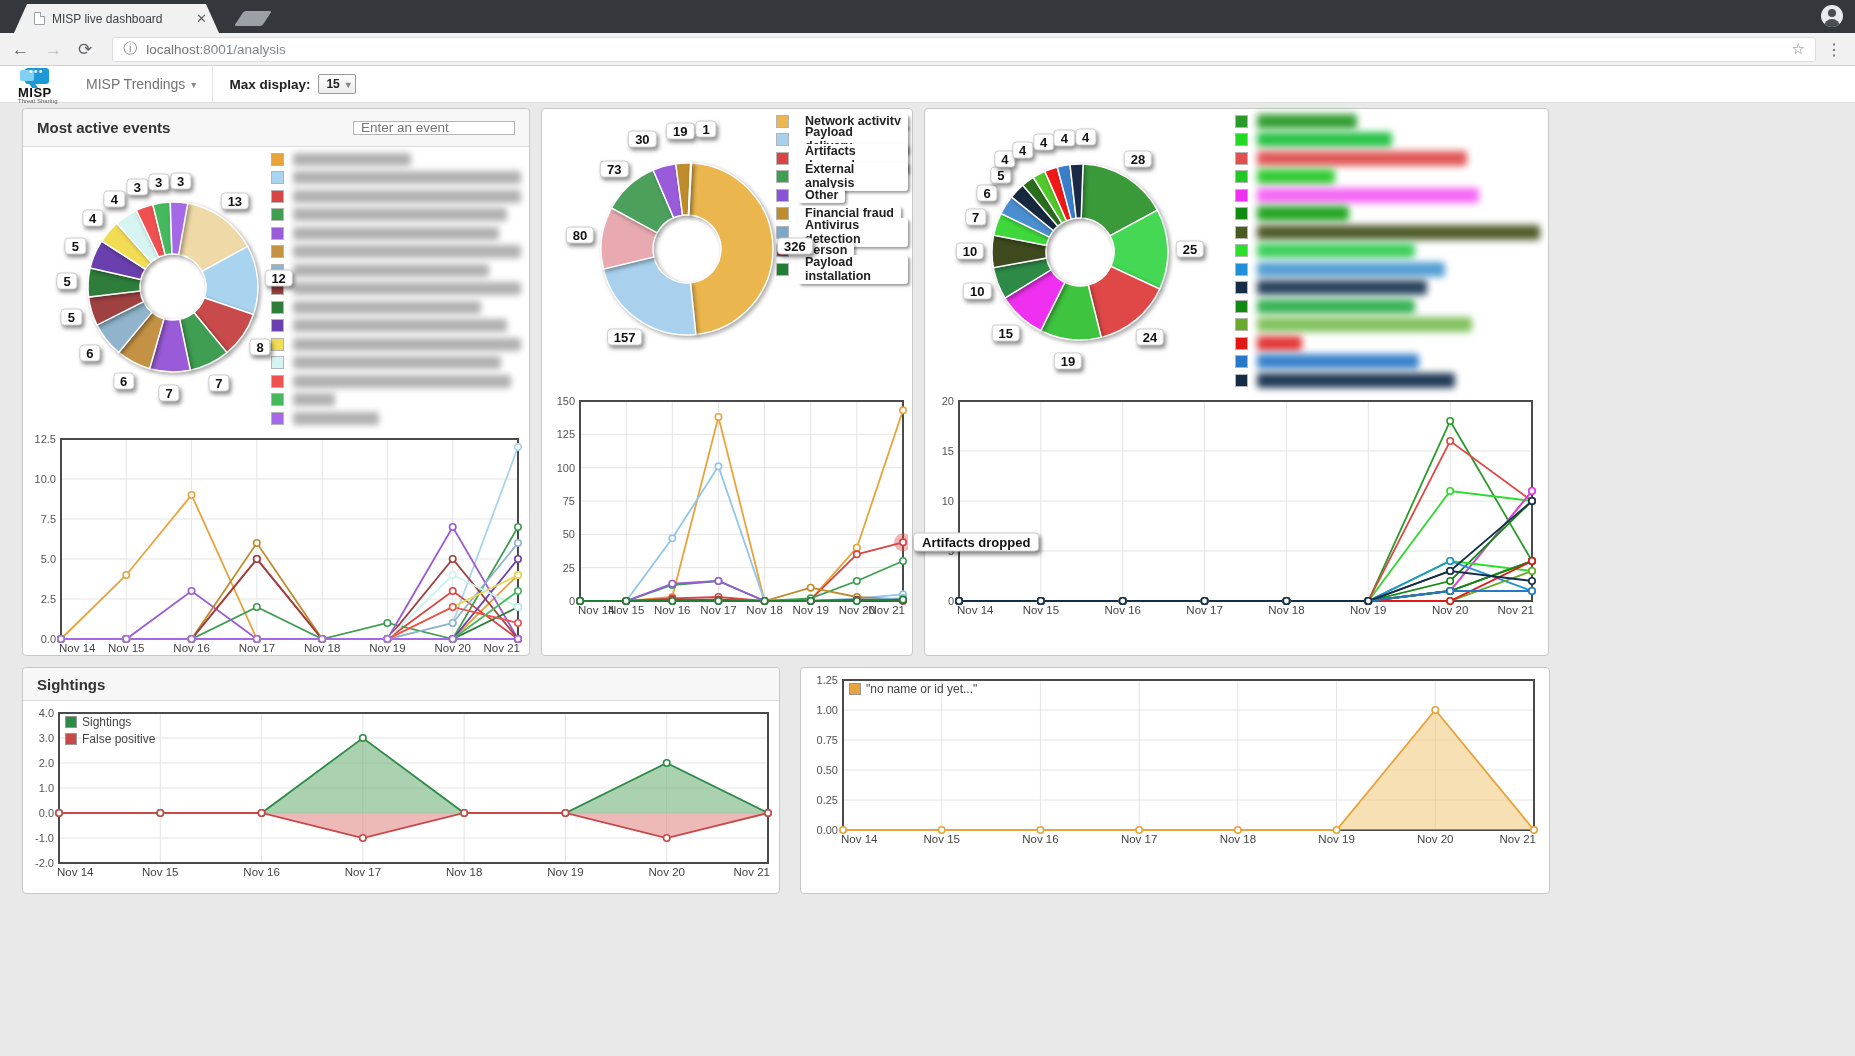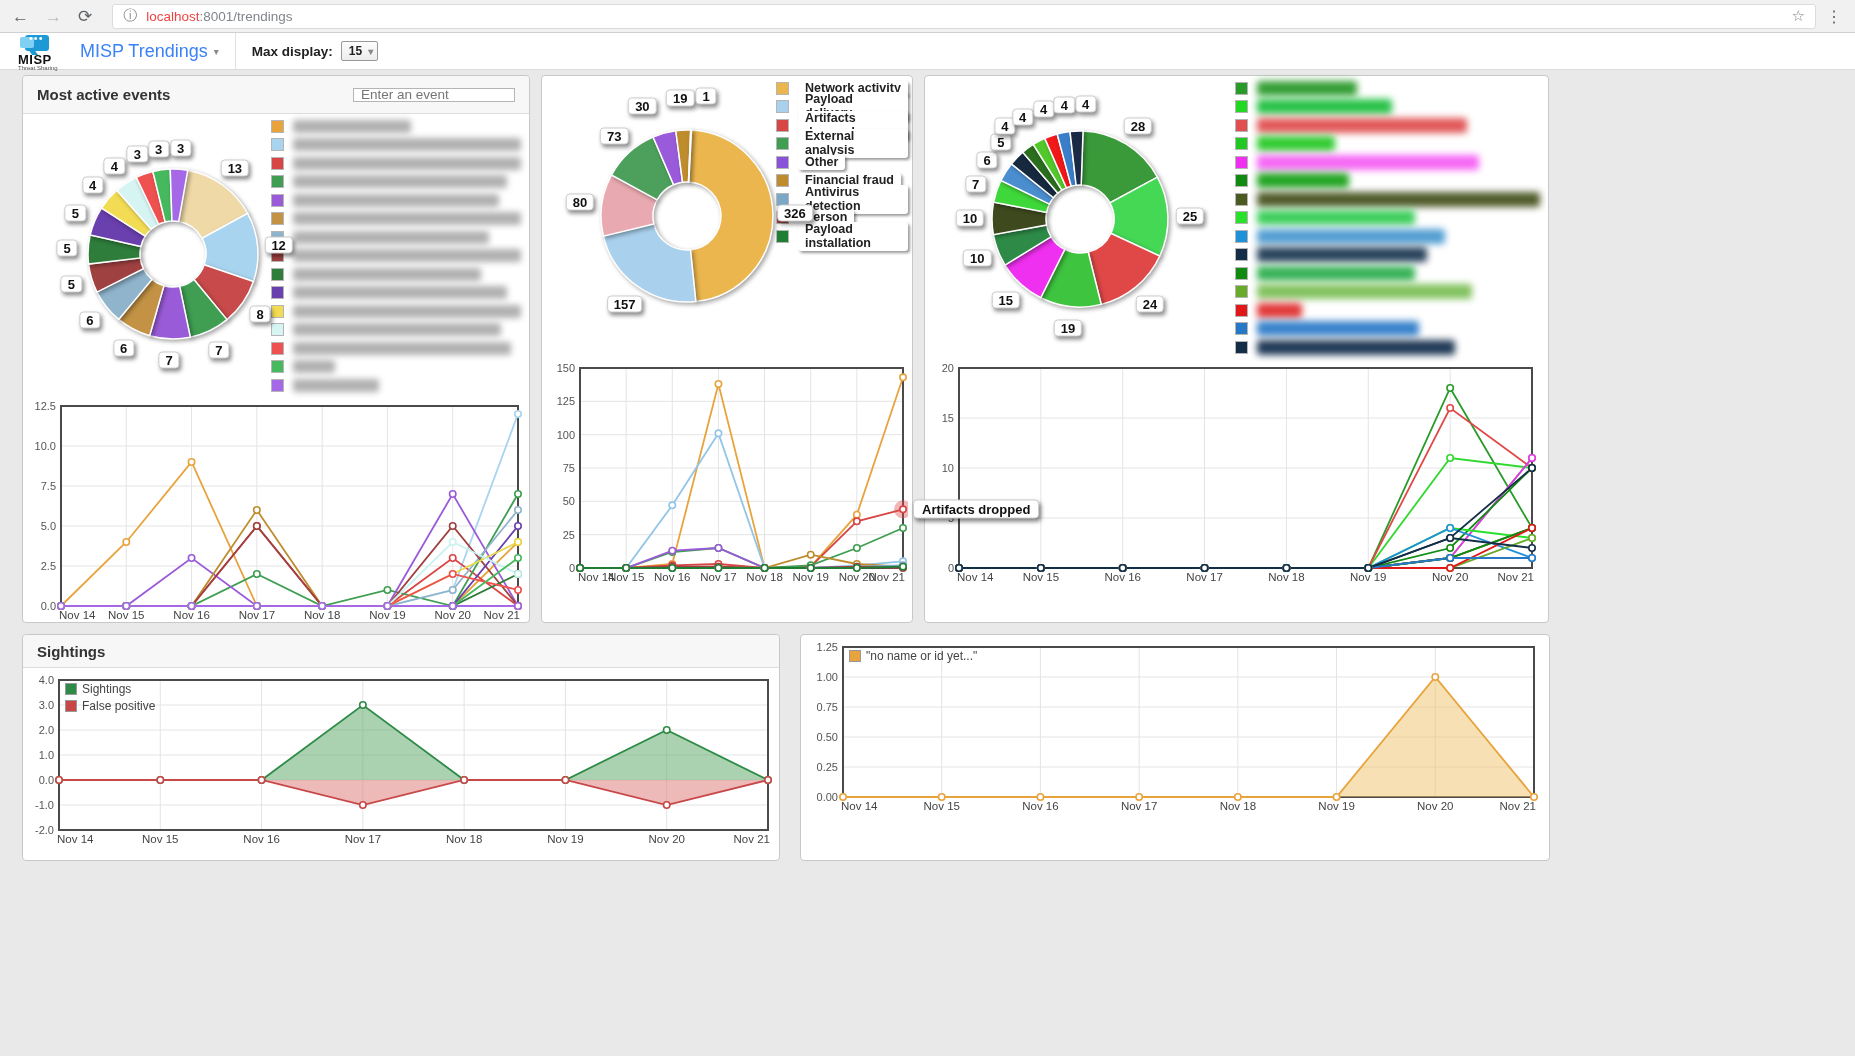--- a/index.html
+++ b/index.html
@@ -19,37 +19,37 @@
   .chrome-avatar { position:absolute; right:12px; top:5px; width:22px; height:22px; border-radius:50%; background:#e8eaed; overflow:hidden; }
   .chrome-avatar::before { content:''; position:absolute; top:4px; left:7px; width:8px; height:8px; border-radius:50%; background:#4a4d51; }
   .chrome-avatar::after { content:''; position:absolute; top:14px; left:3px; width:16px; height:10px; border-radius:8px 8px 0 0; background:#4a4d51; }
 
   .urlbar { height:33px; background:#f1f1f1; border-bottom:1px solid #d0d0d0; display:flex; align-items:center; padding:0 12px; }
   .nav-ic { font-size:17px; color:#5f6368; margin-right:16px; line-height:1; }
   .nav-ic.disabled { color:#b8bcc0; }
   .urlfield { flex:1; height:25px; background:#fff; border:1px solid #dadce0; border-radius:3px;
               display:flex; align-items:center; padding:0 10px; margin:0 10px 0 4px; font-size:13.5px; }
   .info-ic { color:#80868b; font-size:14px; margin-right:9px; }
-  .url-host { color:#ef4444; }
+  .url-host { color:#737373; }
   .url-path { color:#80868b; }
   .star-ic { margin-left:auto; color:#80868b; font-size:15px; }
   .menu-ic { color:#5f6368; font-size:16px; letter-spacing:1px; }
 
   
   .appheader { height:37px; background:#fff; border-bottom:1px solid #dcdcdc; display:flex; align-items:stretch; }
   .hsec { display:flex; align-items:center; padding:0 16px; }
   .hsec + .hsec { border-left:1px solid #e2e2e2;align-items:center; }
   .logo { width:52px; position:relative; height:37px; flex:none; }
   .logo-bubble { position:absolute; left:9px; top:2px; width:24px; height:16px; background:#1d9ad6; border-radius:3px; }
   .logo-bubble::before { content:''; position:absolute; left:-5px; top:2px; width:14px; height:11px; background:#7fd0f2; border-radius:2px; }
   .logo-bubble::after { content:'\2022\2022\2022'; position:absolute; left:4px; top:-3px; color:#fff; font-size:11px; letter-spacing:1px; }
   .logo-tail { position:absolute; left:14px; top:16px; width:6px; height:6px; background:#1d9ad6; transform:skewX(35deg); }
   .logo-misp { position:absolute; left:2px; top:19px; font-weight:bold; font-size:13px; color:#111; letter-spacing:.5px; }
   .logo-sub { position:absolute; left:2px; top:32px; font-size:6px; color:#555; white-space:nowrap; }
-  .app-title { font-size:18px; color:#3b82f6; margin-left:12px; }
+  .app-title { font-size:14px; color:#737373; margin-left:18px; }
   .caret { font-size:10px; color:#888; margin-left:6px; }
   .hlabel { font-weight:bold; font-size:13.5px; color:#222; margin-right:8px; }
   .mini-select { border:1px solid #999; background:linear-gradient(#fdfdfd,#ededed); font-weight:bold; font-size:12px;
                  padding:2px 4px 2px 7px; border-radius:2px; display:flex; align-items:center; color:#222; }
   .date-input { width:238px; height:25px; border:1px solid #b9b9b9; font-weight:bold; font-size:13px; padding:0 7px;
                 font-family:"Liberation Sans", sans-serif; color:#111; }
   .cal-ic { width:16px; height:15px; margin:0 6px; flex:none; border:1px solid #c0392b; background:
             linear-gradient(#c0392b 0 4px, transparent 4px),
             repeating-linear-gradient(90deg, transparent 0 3px, #e08070 3px 4px),
             repeating-linear-gradient(transparent 0 3px, #e08070 3px 4px); background-color:#fff; }
@@ -91,29 +91,38 @@
   .inset-row { display:flex; align-items:center; height:17px; }
   .inset-sq { width:12px; height:12px; border:1px solid #999; margin-right:5px; flex:none; }
   .inset-txt { font-size:12px; color:#444; }
   .area-wrap { padding:6px 8px 0; position:relative; }
 </style>
 </head>
 <body>
 
 <div class="screen">
 
+  <div class="tabbar">
+    <div class="tab">
+      <span class="favicon"></span>
+      <span class="tab-title">MISP live dashboard</span>
+      <span class="tab-close">✕</span>
+    </div>
+    <div class="newtab-btn"></div>
+    <div class="chrome-avatar"></div>
+  </div>
 
   <div class="urlbar">
     <span class="nav-ic">←</span>
     <span class="nav-ic disabled">→</span>
     <span class="nav-ic">⟳</span>
     <div class="urlfield">
       <span class="info-ic">ⓘ</span>
       <span class="url-host">localhost</span>
-      <span class="url-path">:8001/trendings</span>
+      <span class="url-path">:8001/analysis</span>
       <span class="star-ic">☆</span>
     </div>
     <span class="menu-ic">⋮</span>
   </div>
 
   <div class="appheader">
     <div class="hsec">
       <div class="logo">
         <div class="logo-bubble"></div>
         <div class="logo-tail"></div>

